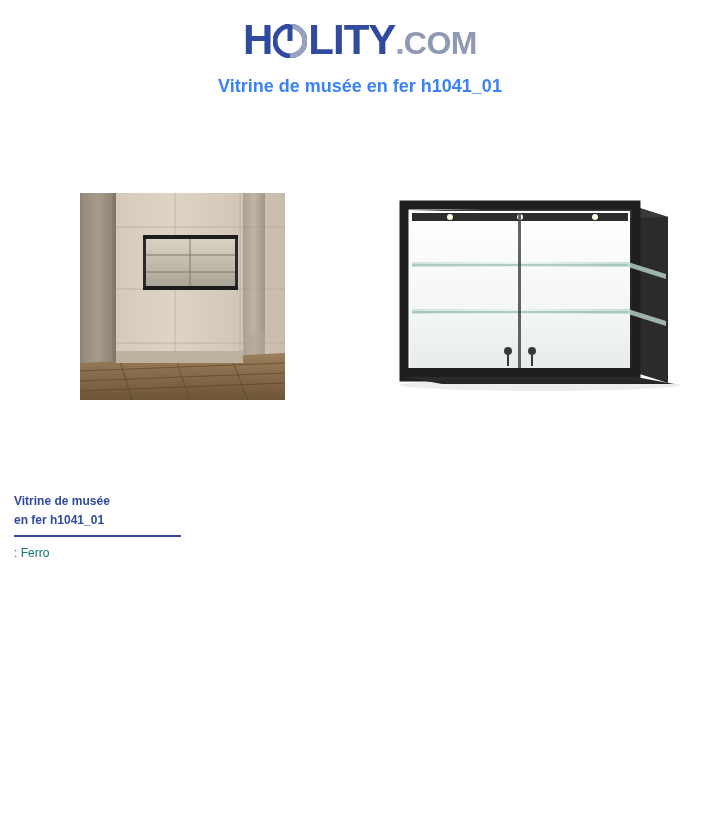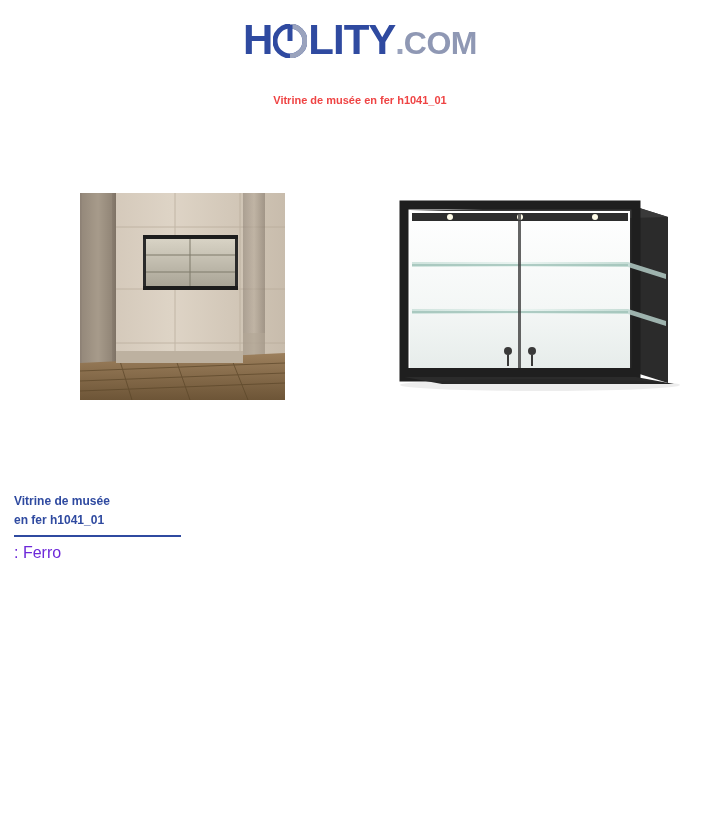--- a/index.html
+++ b/index.html
@@ -55,27 +55,27 @@
   }
   .logo .logo-com {
     color: #8f98b4;
     font-size: 32px;
     letter-spacing: -0.5px;
   }
 
   
   .doc-title {
     position: absolute;
-    top: 94px;
+    top: 76px;
     left: 0;
     width: 720px;
     text-align: center;
-    font-size: 11px;
+    font-size: 18px;
     font-weight: bold;
-    color: #ef4444;
+    color: #3b82f6;
   }
 
   
   .img-left {
     position: absolute;
     left: 80px;
     top: 193px;
     width: 205px;
     height: 207px;
     overflow: hidden;
@@ -106,22 +106,22 @@
     width: 170px;
   }
   .caption-rule {
     margin-top: 5px;
     width: 167px;
     height: 2px;
     background: #2f4aa0;
   }
   .caption-meta {
     margin-top: 9px;
-    font-size: 16px;
-    color: #6d28d9;
+    font-size: 12px;
+    color: #0f766e;
     line-height: 14px;
   }
 </style>
 </head>
 <body>
 
 <div class="page">
 
   <div class="logo-wrap">
     <div class="logo"><span class="logo-h">H</span><span class="logo-o"><svg width="34" height="34" viewBox="0 0 34 34" xmlns="http://www.w3.org/2000/svg">

